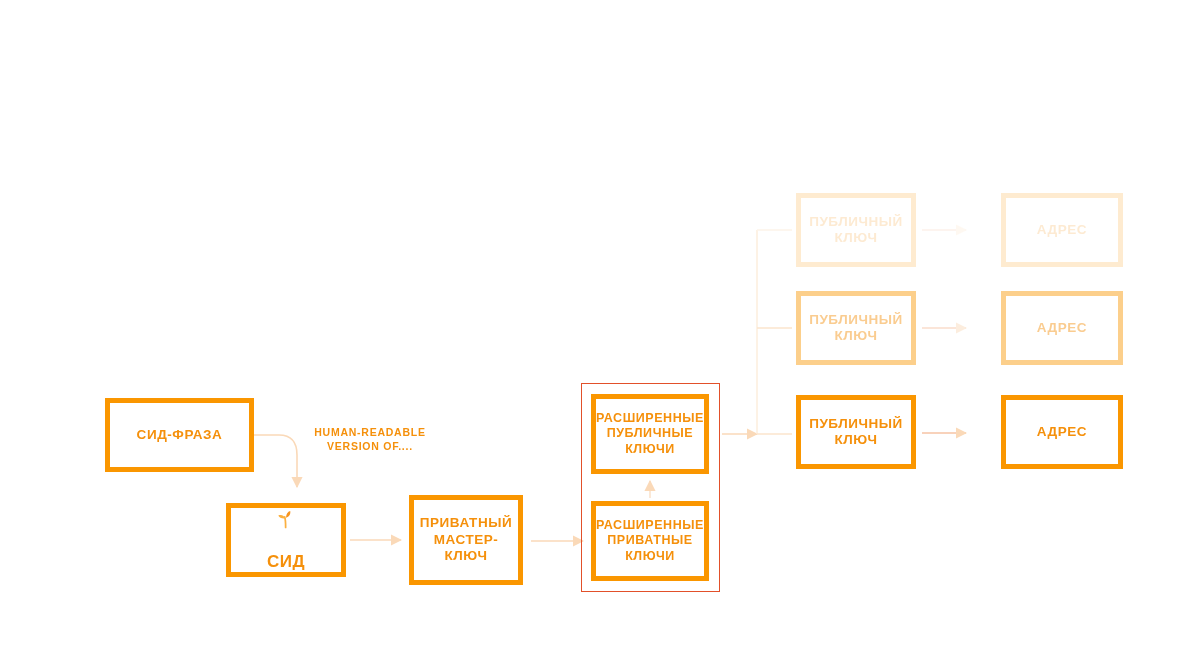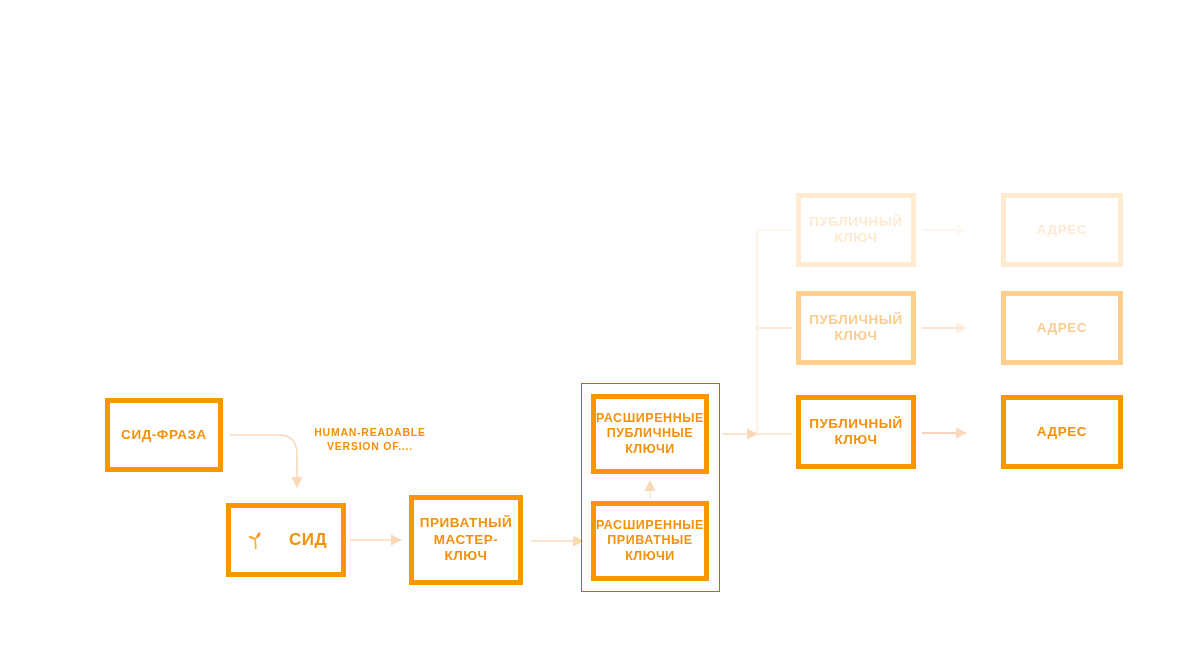--- a/index.html
+++ b/index.html
@@ -25,25 +25,25 @@
   .node .label{
     color:#F5900B;
     font-weight:bold;
     letter-spacing:.55px;
     line-height:1.22;
     text-transform:uppercase;
     white-space:pre-line;
   }
 
   
-  .n-seedphrase{left:105px;top:398px;width:118px;height:74px;}
+  .n-seedphrase{left:105px;top:398px;width:149px;height:74px;}
   .n-seedphrase .label{font-size:13.5px;}
 
   .n-seed{left:226px;top:503px;width:120px;height:74px;}
-  .n-seed .inner{display:flex;align-items:center;gap:22px;}
+  .n-seed .inner{display:flex;align-items:center;gap:22px;flex-direction:column;}
   .n-seed .label{font-size:17px;letter-spacing:.4px;}
 
   .n-master{left:409px;top:495px;width:114px;height:90px;}
   .n-master .label{font-size:13.5px;}
 
   .n-extpub{left:591px;top:394px;width:118px;height:80px;}
   .n-extpub .label{font-size:12.5px;}
 
   .n-extpriv{left:591px;top:501px;width:118px;height:80px;}
   .n-extpriv .label{font-size:12.5px;}

